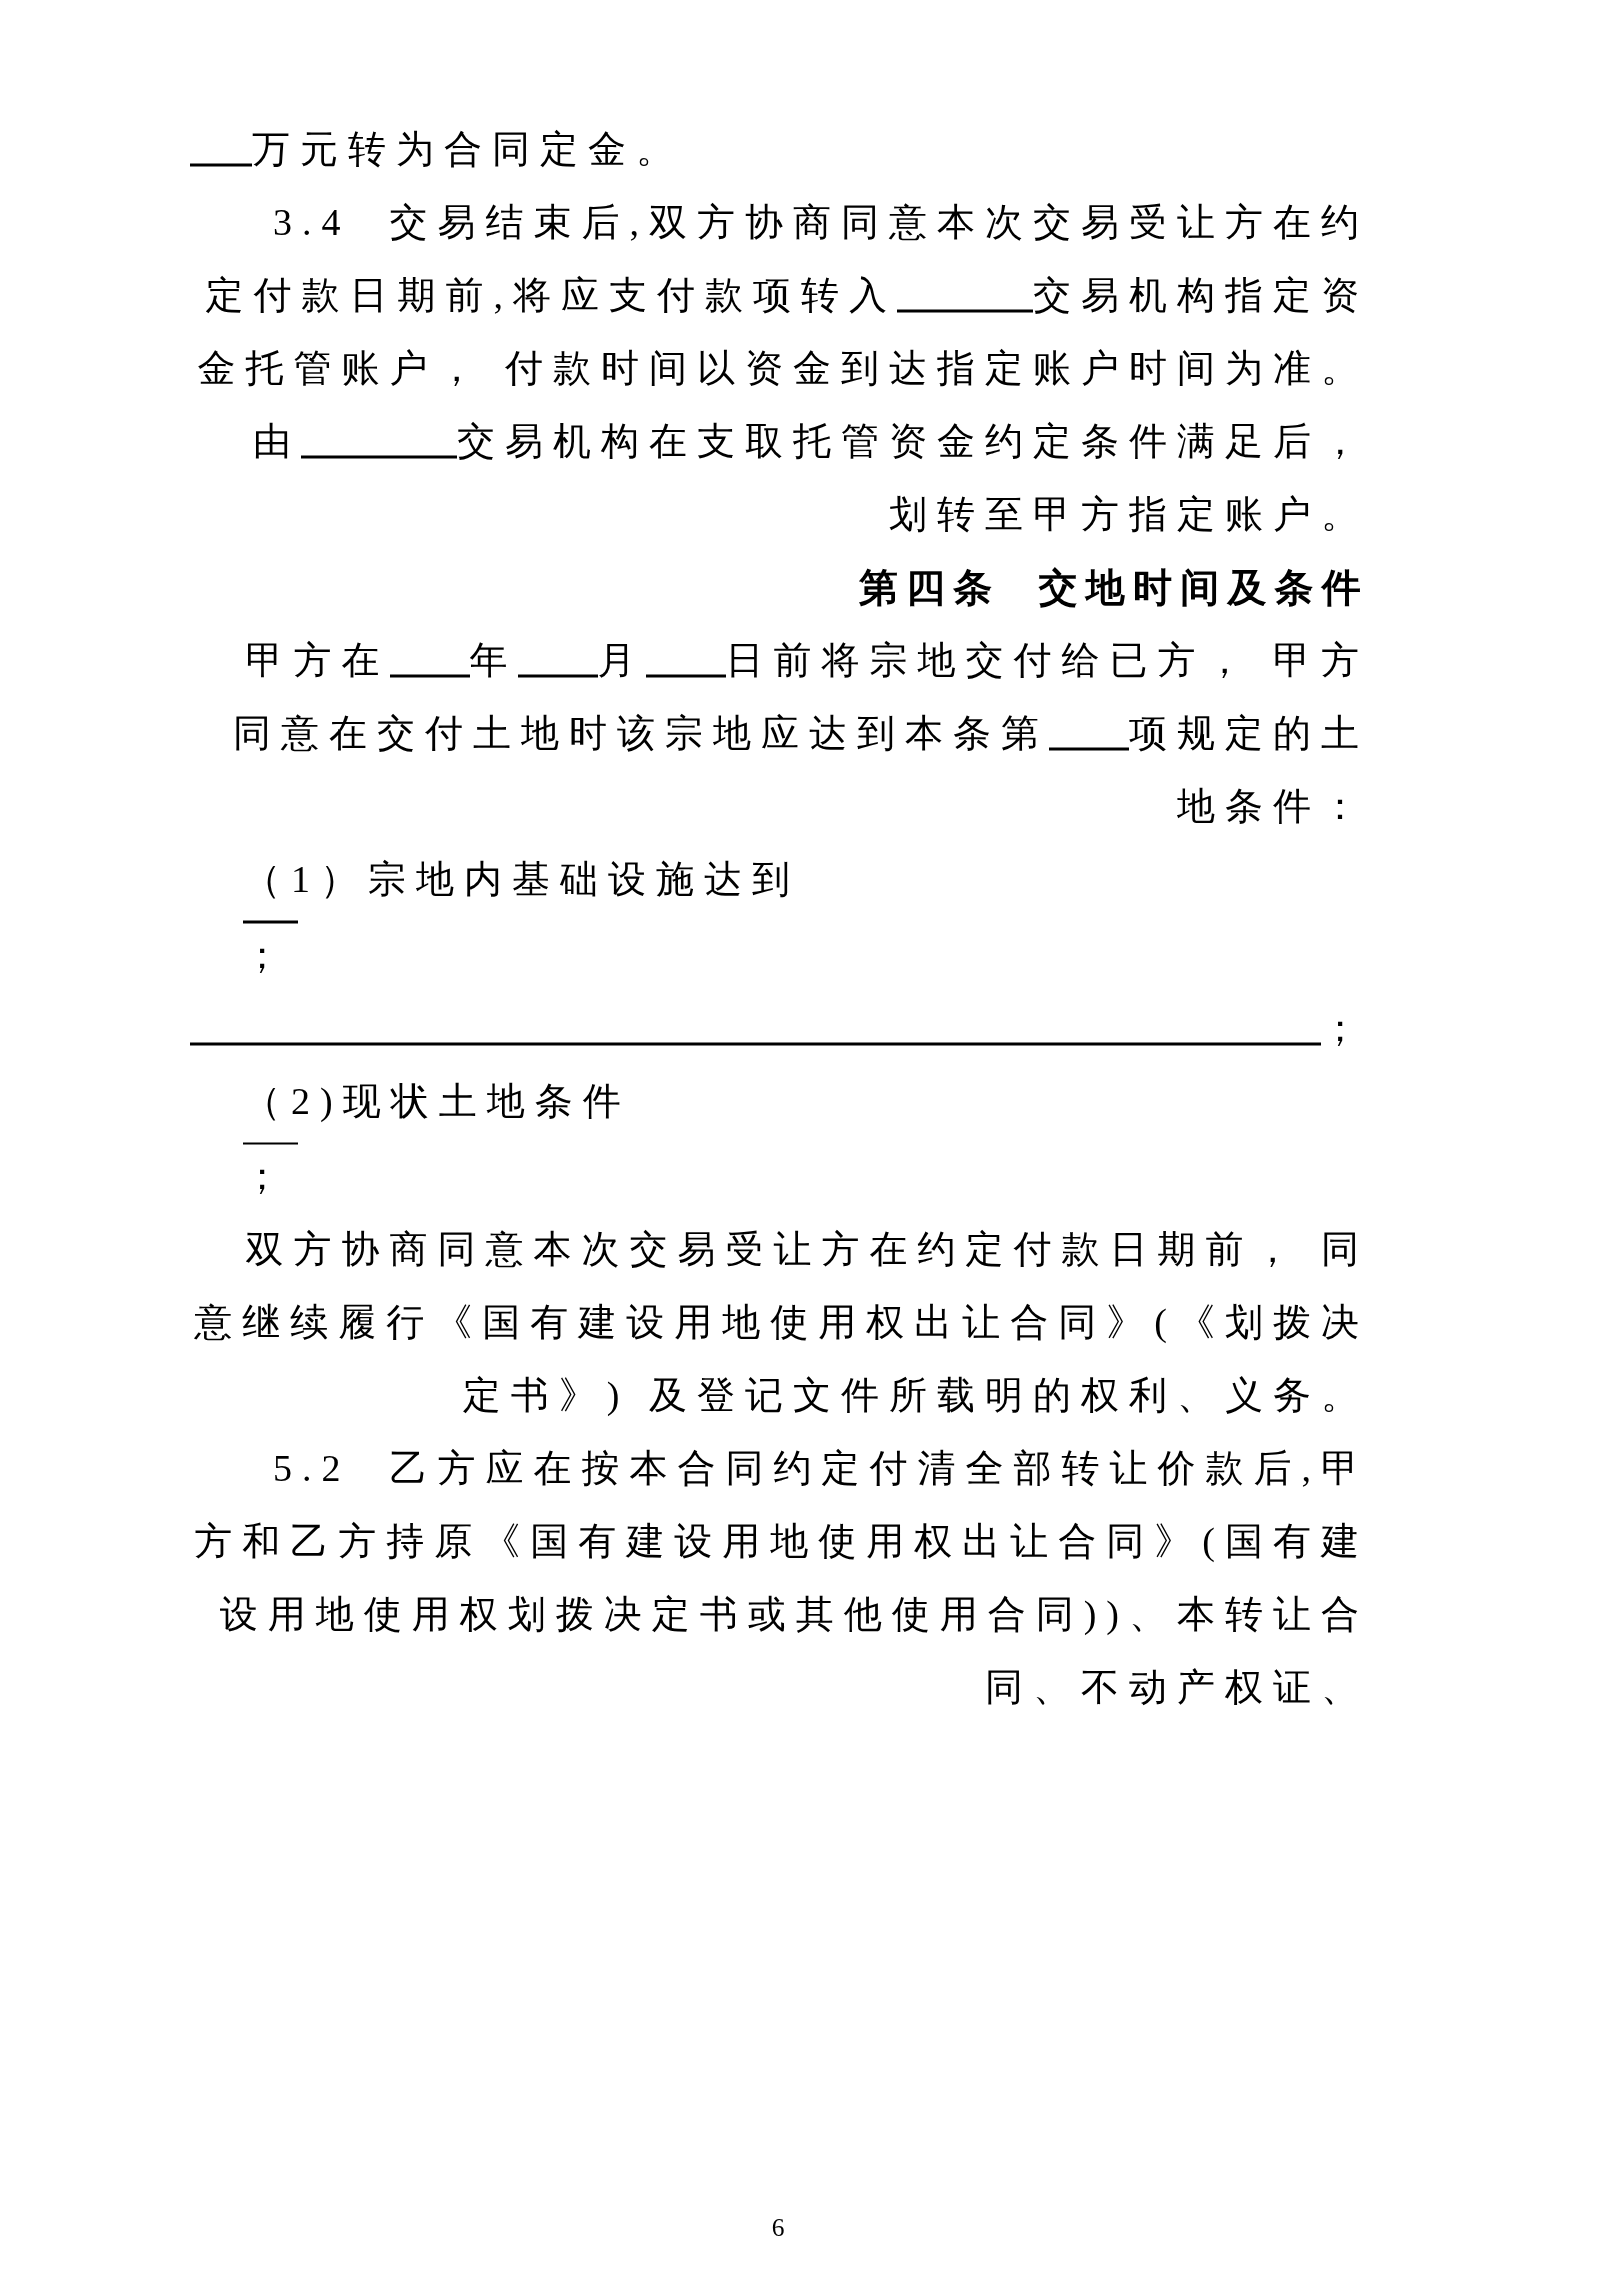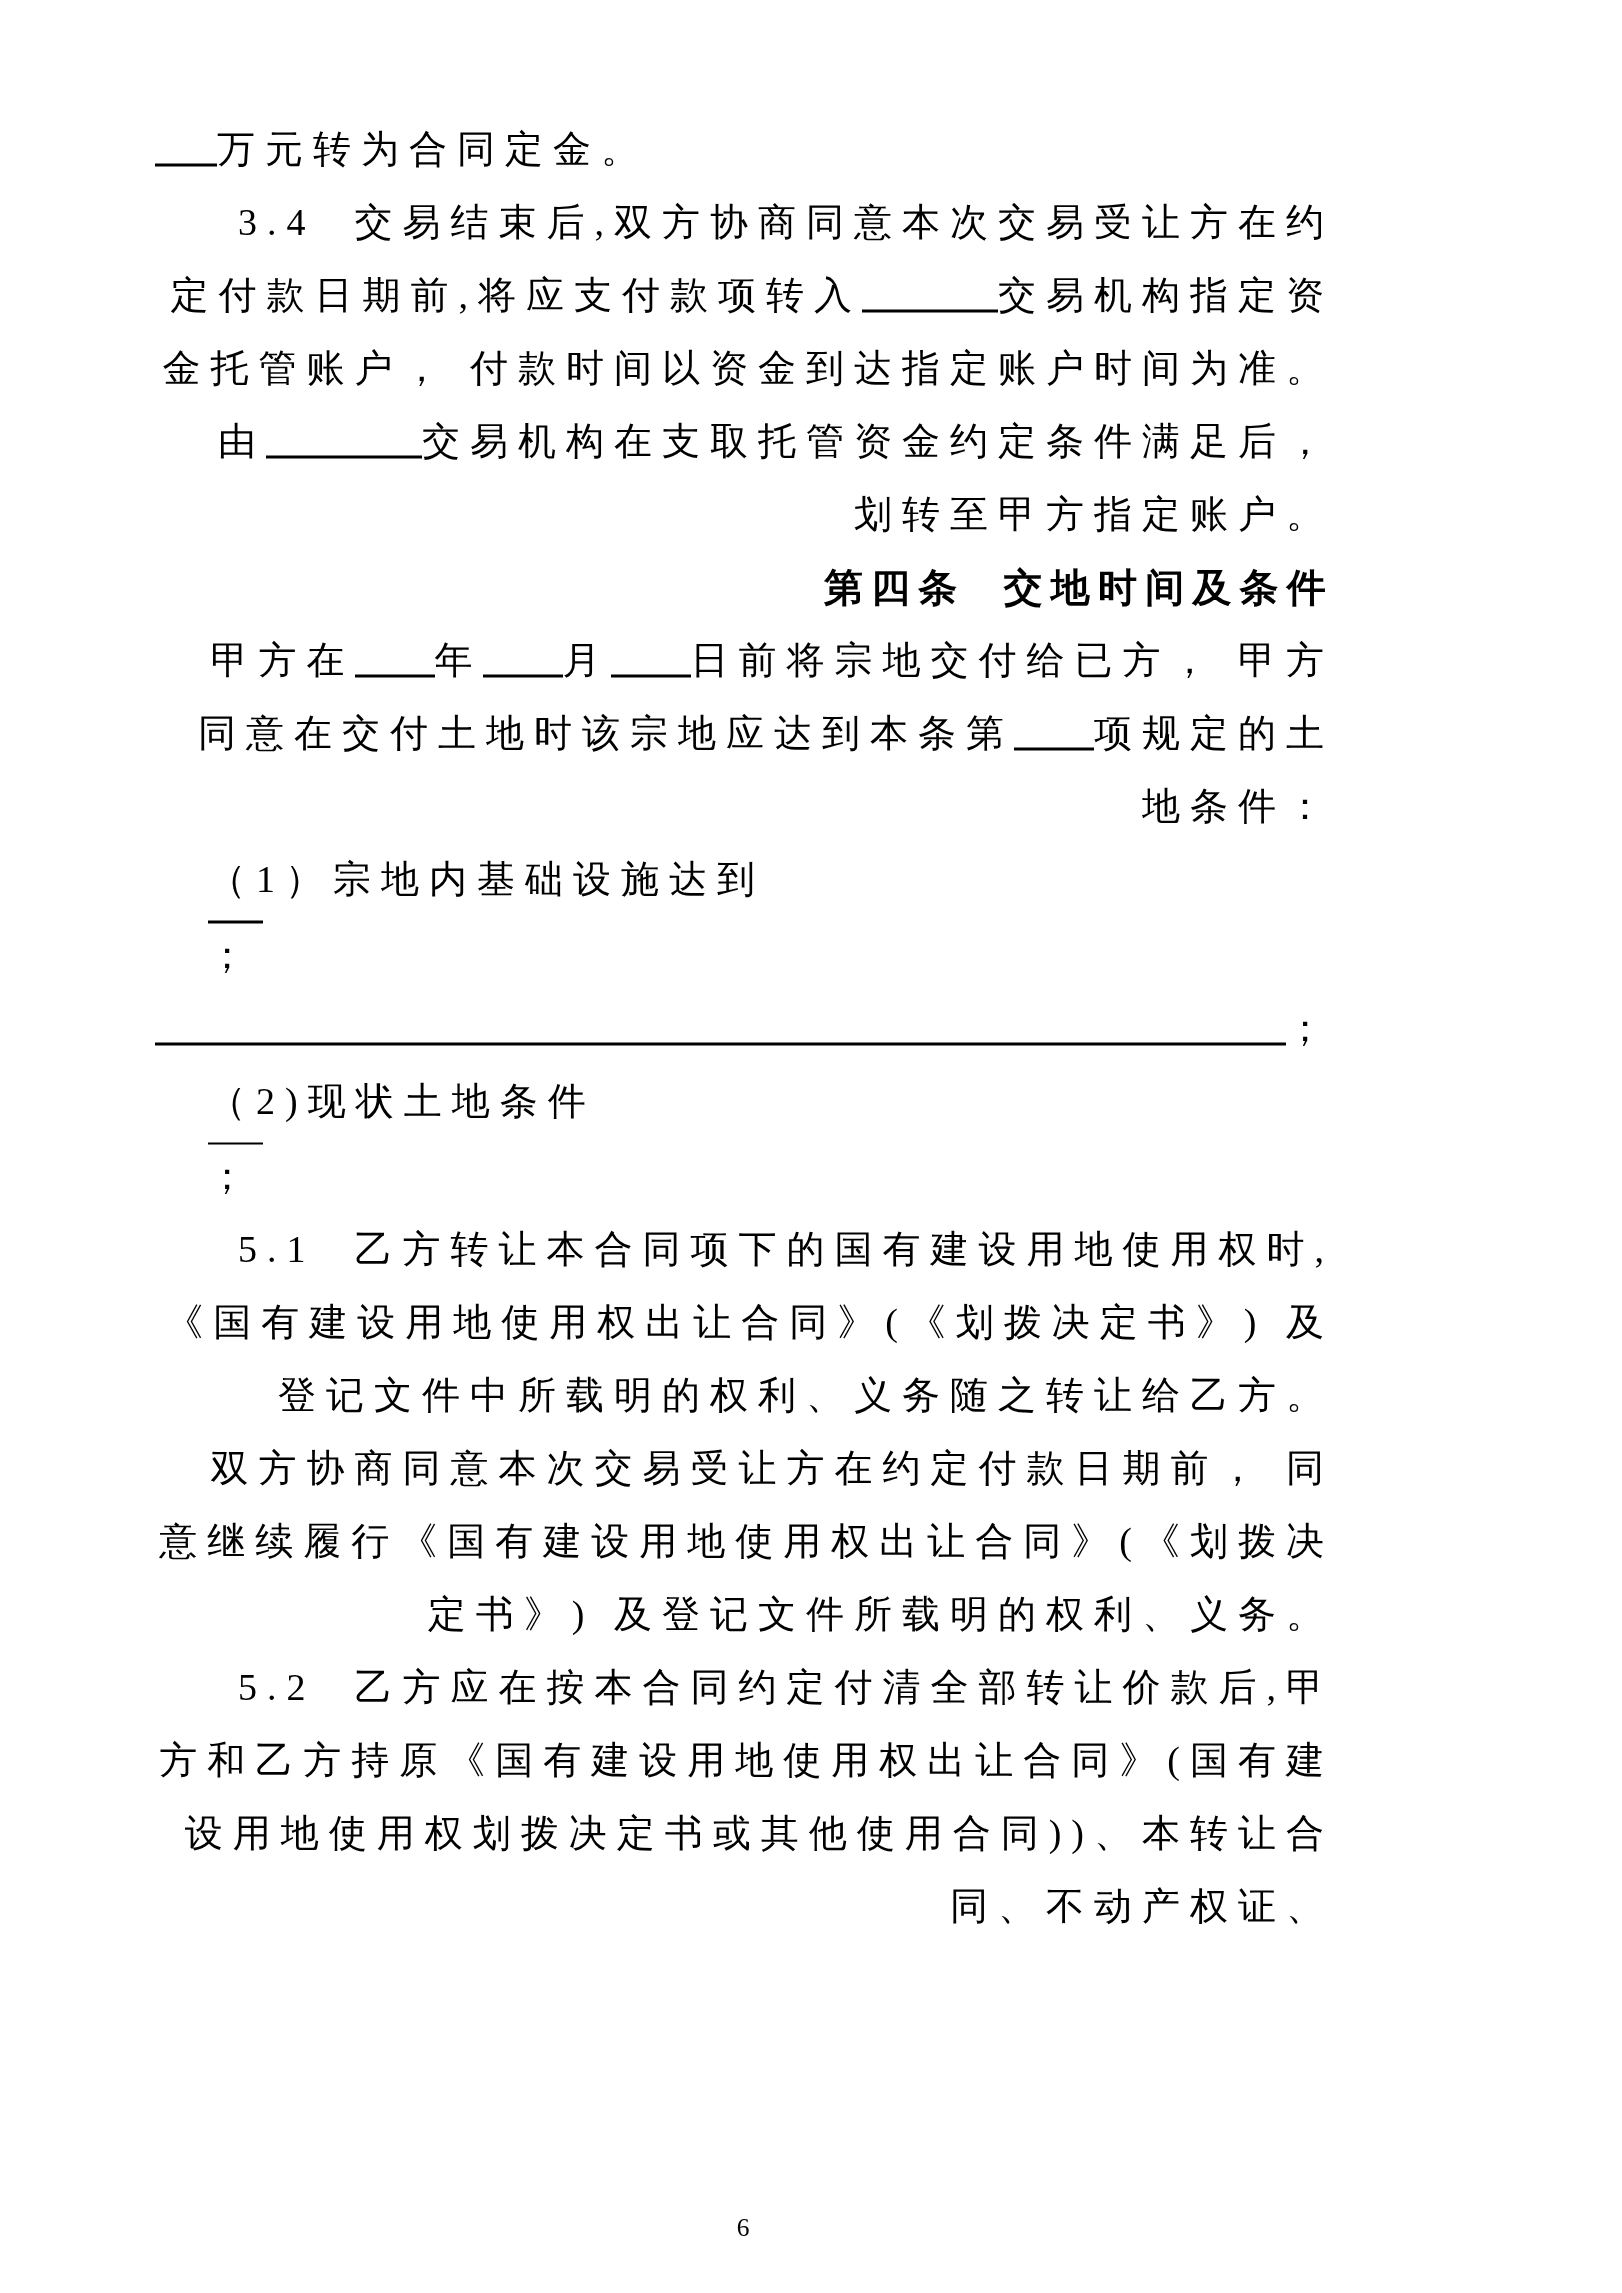--- a/index.html
+++ b/index.html
@@ -5,20 +5,21 @@
   * { margin: 0; padding: 0; box-sizing: border-box; }
   html, body { background: #ffffff; }
   .page {
     width: 1486px;
     height: 2294px;
     background: #ffffff;
     position: relative;
     overflow: hidden;
     font-family: "Liberation Serif", "DejaVu Serif", serif;
     color: #000000;
+    margin-left: 35px;
   }
   .content {
     padding: 113px 152px 0 155px;
   }
   .para {
     font-size: 38px;
     line-height: 73px;
     letter-spacing: 10px;
     text-align: justify;
   }
@@ -89,21 +90,20 @@
     </div>
 
     <div class="fill-line indent">
       <span class="pre">（2)现状土地条件</span>
         <span class="blank-fill"></span>
         <span class="post">；</span>
     </div>
 
 
 
-    <p class="para indent">5.1&nbsp;&nbsp;乙方转让本合同项下的国有建设用地使用权时,《国有建设用地使用权出让合同》(《划拨决定书》) 及登记文件中所载明的权利、义务随之转让给乙方。</p>
 
     <p class="para indent">双方协商同意本次交易受让方在约定付款日期前， 同意继续履行《国有建设用地使用权出让合同》(《划拨决定书》) 及登记文件所载明的权利、义务。</p>
 
     <p class="para indent">5.2&nbsp;&nbsp;乙方应在按本合同约定付清全部转让价款后,甲方和乙方持原《国有建设用地使用权出让合同》(国有建设用地使用权划拨决定书或其他使用合同))、本转让合同、不动产权证、</p>
 
   </div>
 
   <div class="page-number">6</div>
 </div>
 

